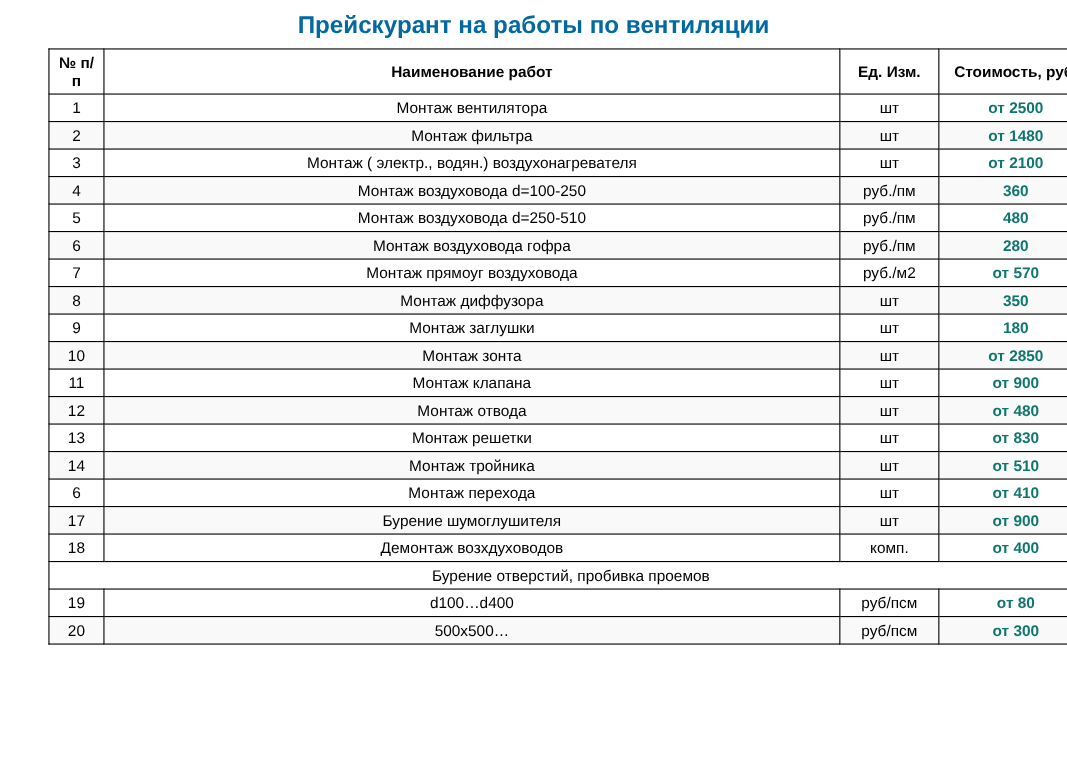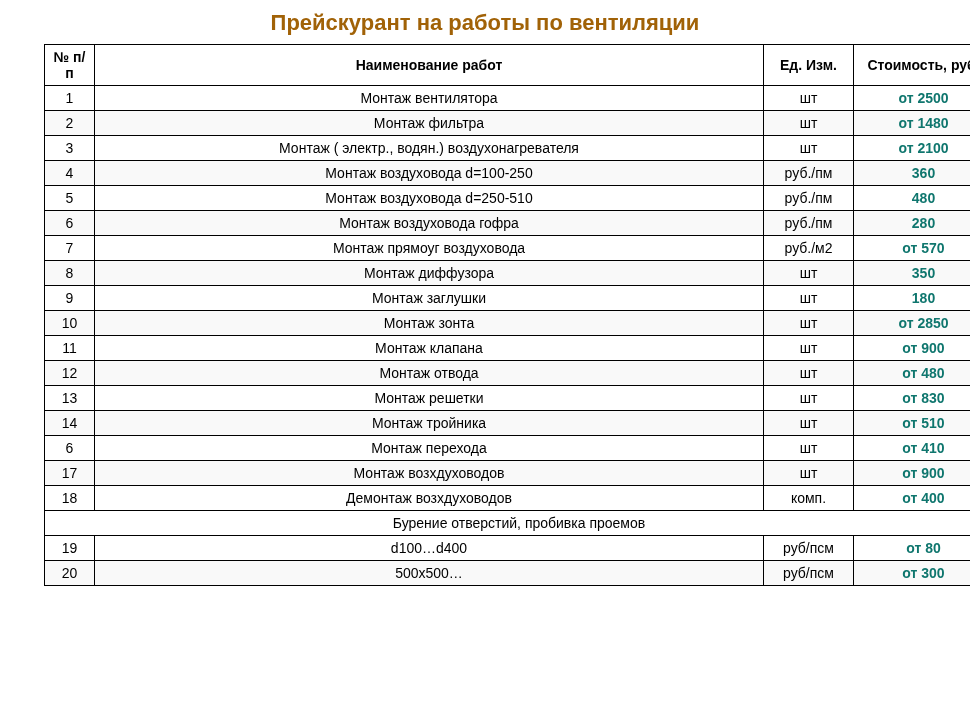--- a/index.html
+++ b/index.html
@@ -14,21 +14,21 @@
       padding: 10px;
     }
     .container {
       width: 950px;
     }
     .page-title {
       text-align: center;
       font-size: 22px;
       font-weight: bold;
       margin-bottom: 8px;
-      color: #a16207;
+      color: #0369a1;
     }
     table {
       width: 100%;
       border-collapse: collapse;
       font-size: 14px;
       margin-left: 34px;
     }
     table th, table td {
       border: 1px solid #000;
       padding: 4px 6px;
@@ -182,21 +182,21 @@
           <td class="price-cell col-price">от 510</td>
         </tr>
         <tr>
           <td class="num-cell col-num">6</td>
           <td class="col-name">Монтаж перехода</td>
           <td class="unit-cell col-unit">шт</td>
           <td class="price-cell col-price">от 410</td>
         </tr>
         <tr>
           <td class="num-cell col-num">17</td>
-          <td class="col-name">Монтаж возхдуховодов</td>
+          <td class="col-name">Бурение шумоглушителя</td>
           <td class="unit-cell col-unit">шт</td>
           <td class="price-cell col-price">от 900</td>
         </tr>
         <tr>
           <td class="num-cell col-num">18</td>
           <td class="col-name">Демонтаж возхдуховодов</td>
           <td class="unit-cell col-unit">комп.</td>
           <td class="price-cell col-price">от 400</td>
         </tr>
         <tr class="section-header">

